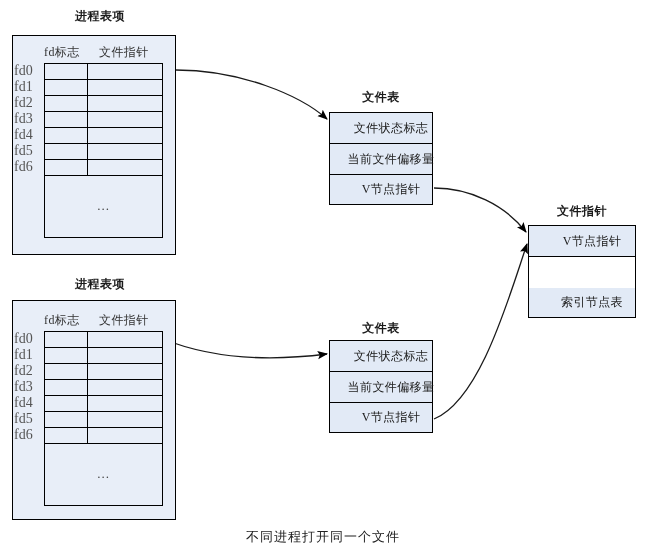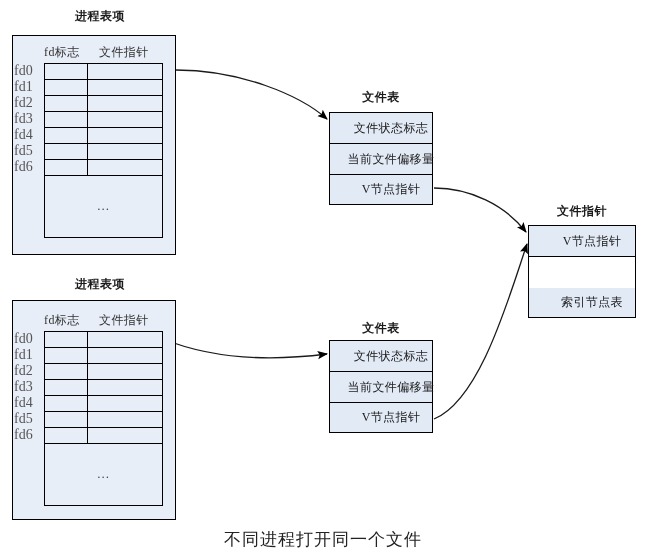--- a/index.html
+++ b/index.html
@@ -106,21 +106,21 @@
     padding-left: 20px;
   }
   .stack-cell.last { border-bottom: none; }
 
   
   .caption {
     position: absolute;
     width: 646px;
     left: 0;
     text-align: center;
-    font-size: 17px;
+    font-size: 13px;
     color: #222222;
     white-space: nowrap;
     letter-spacing: 1px;
   }
 </style>
 </head>
 <body>
 
 <div id="canvas"></div>
 

